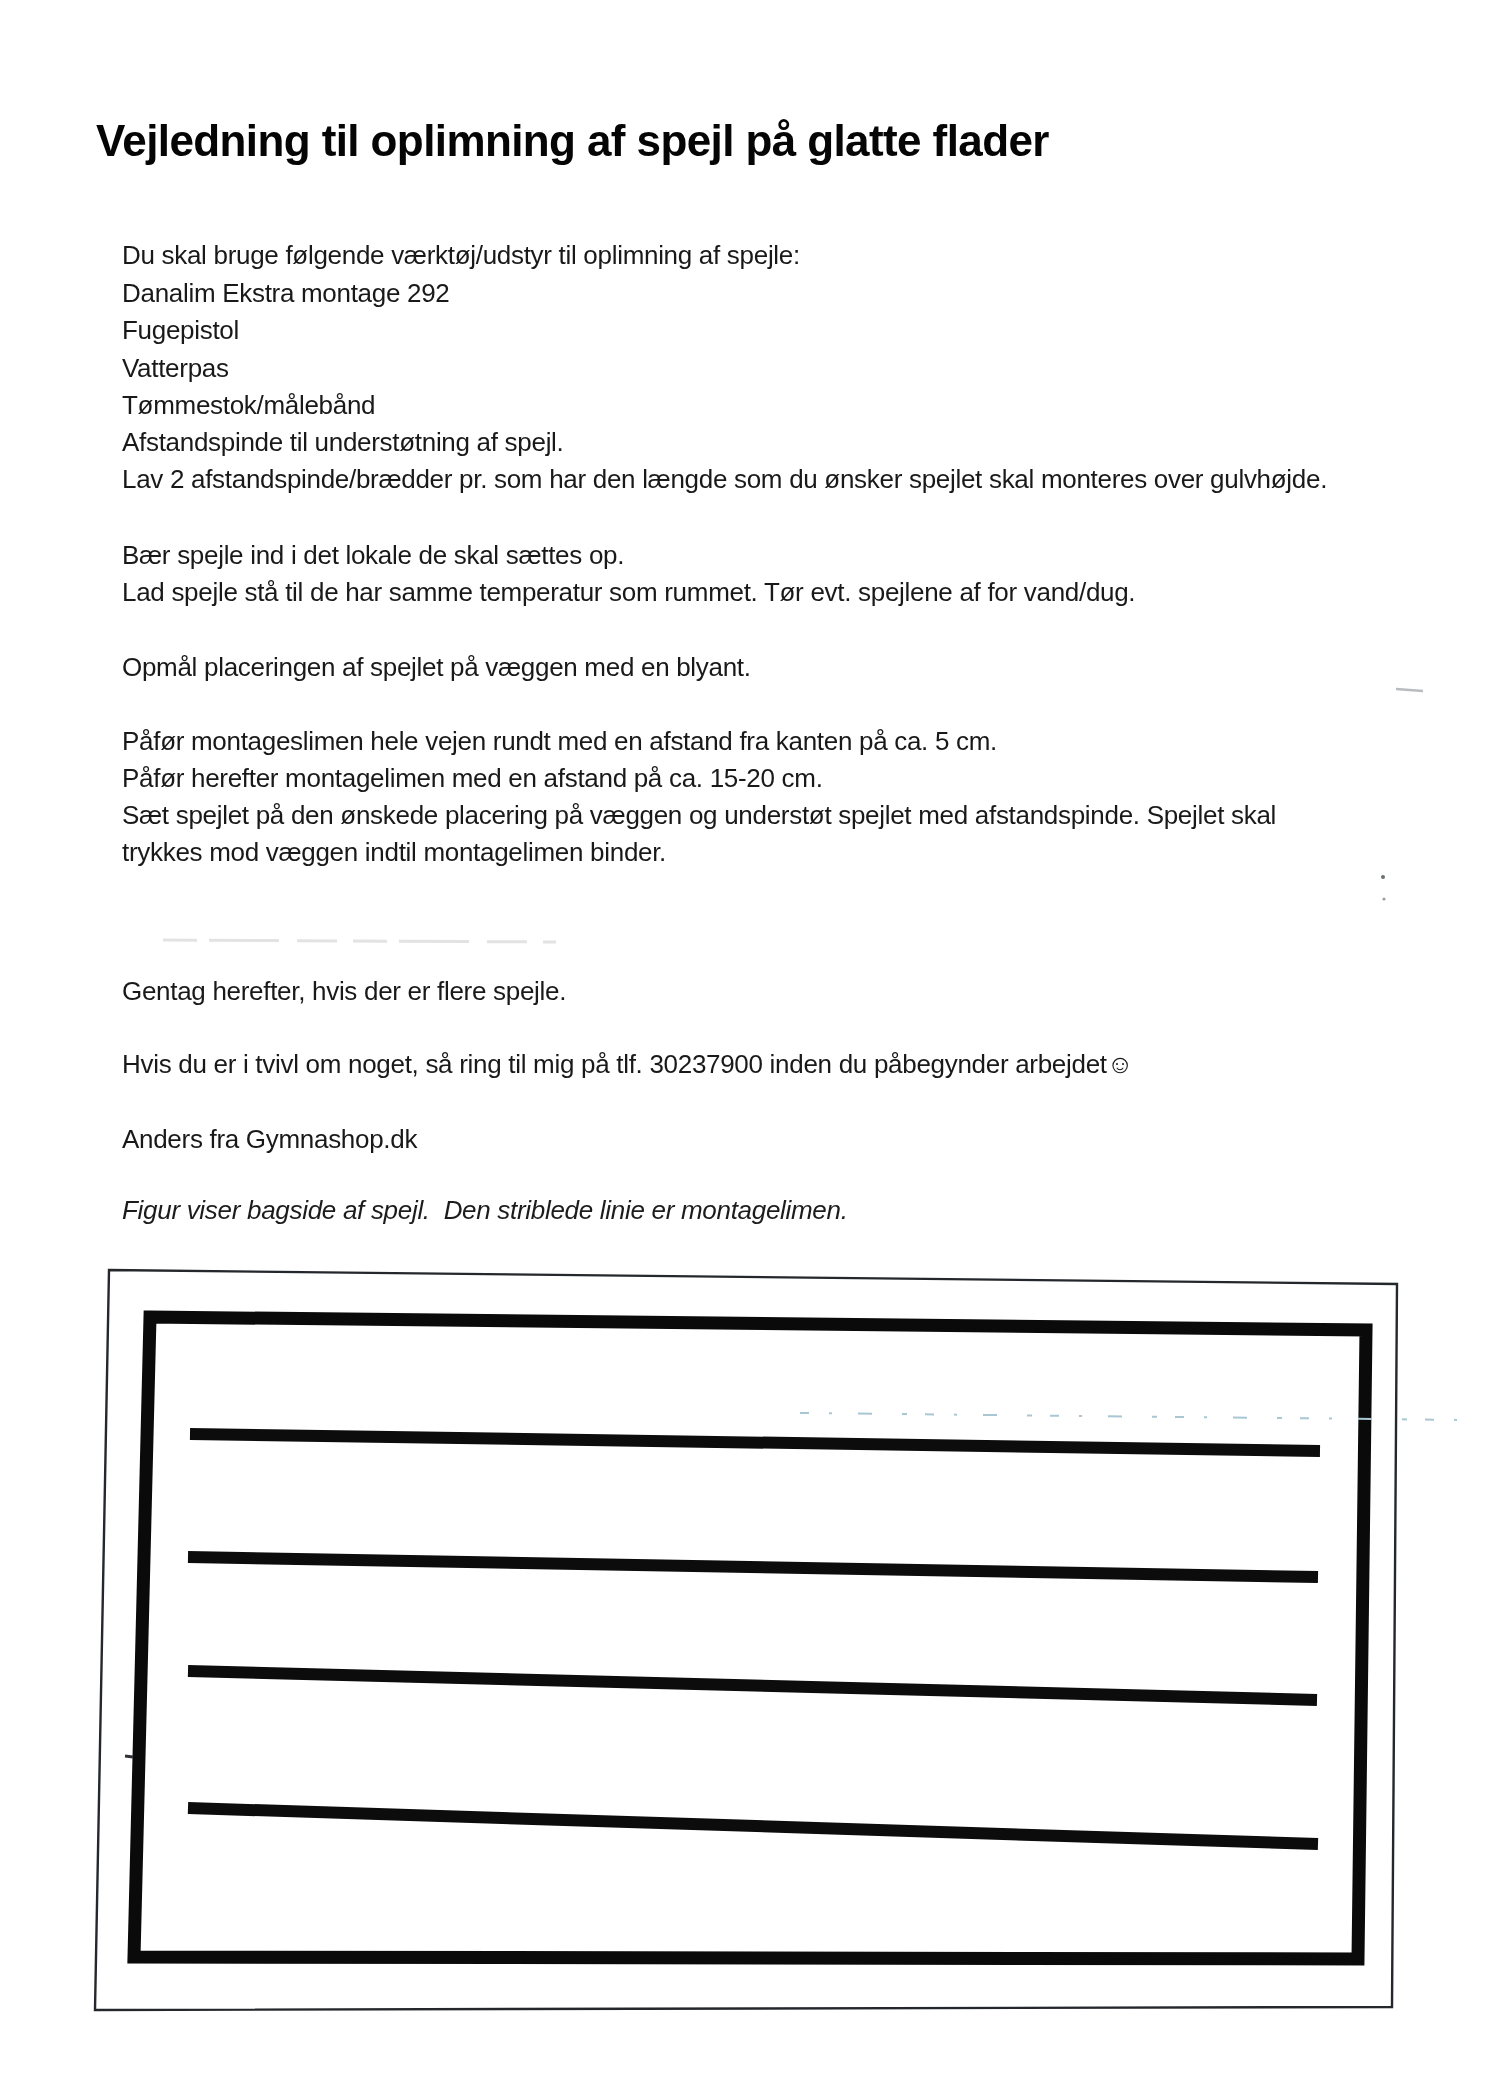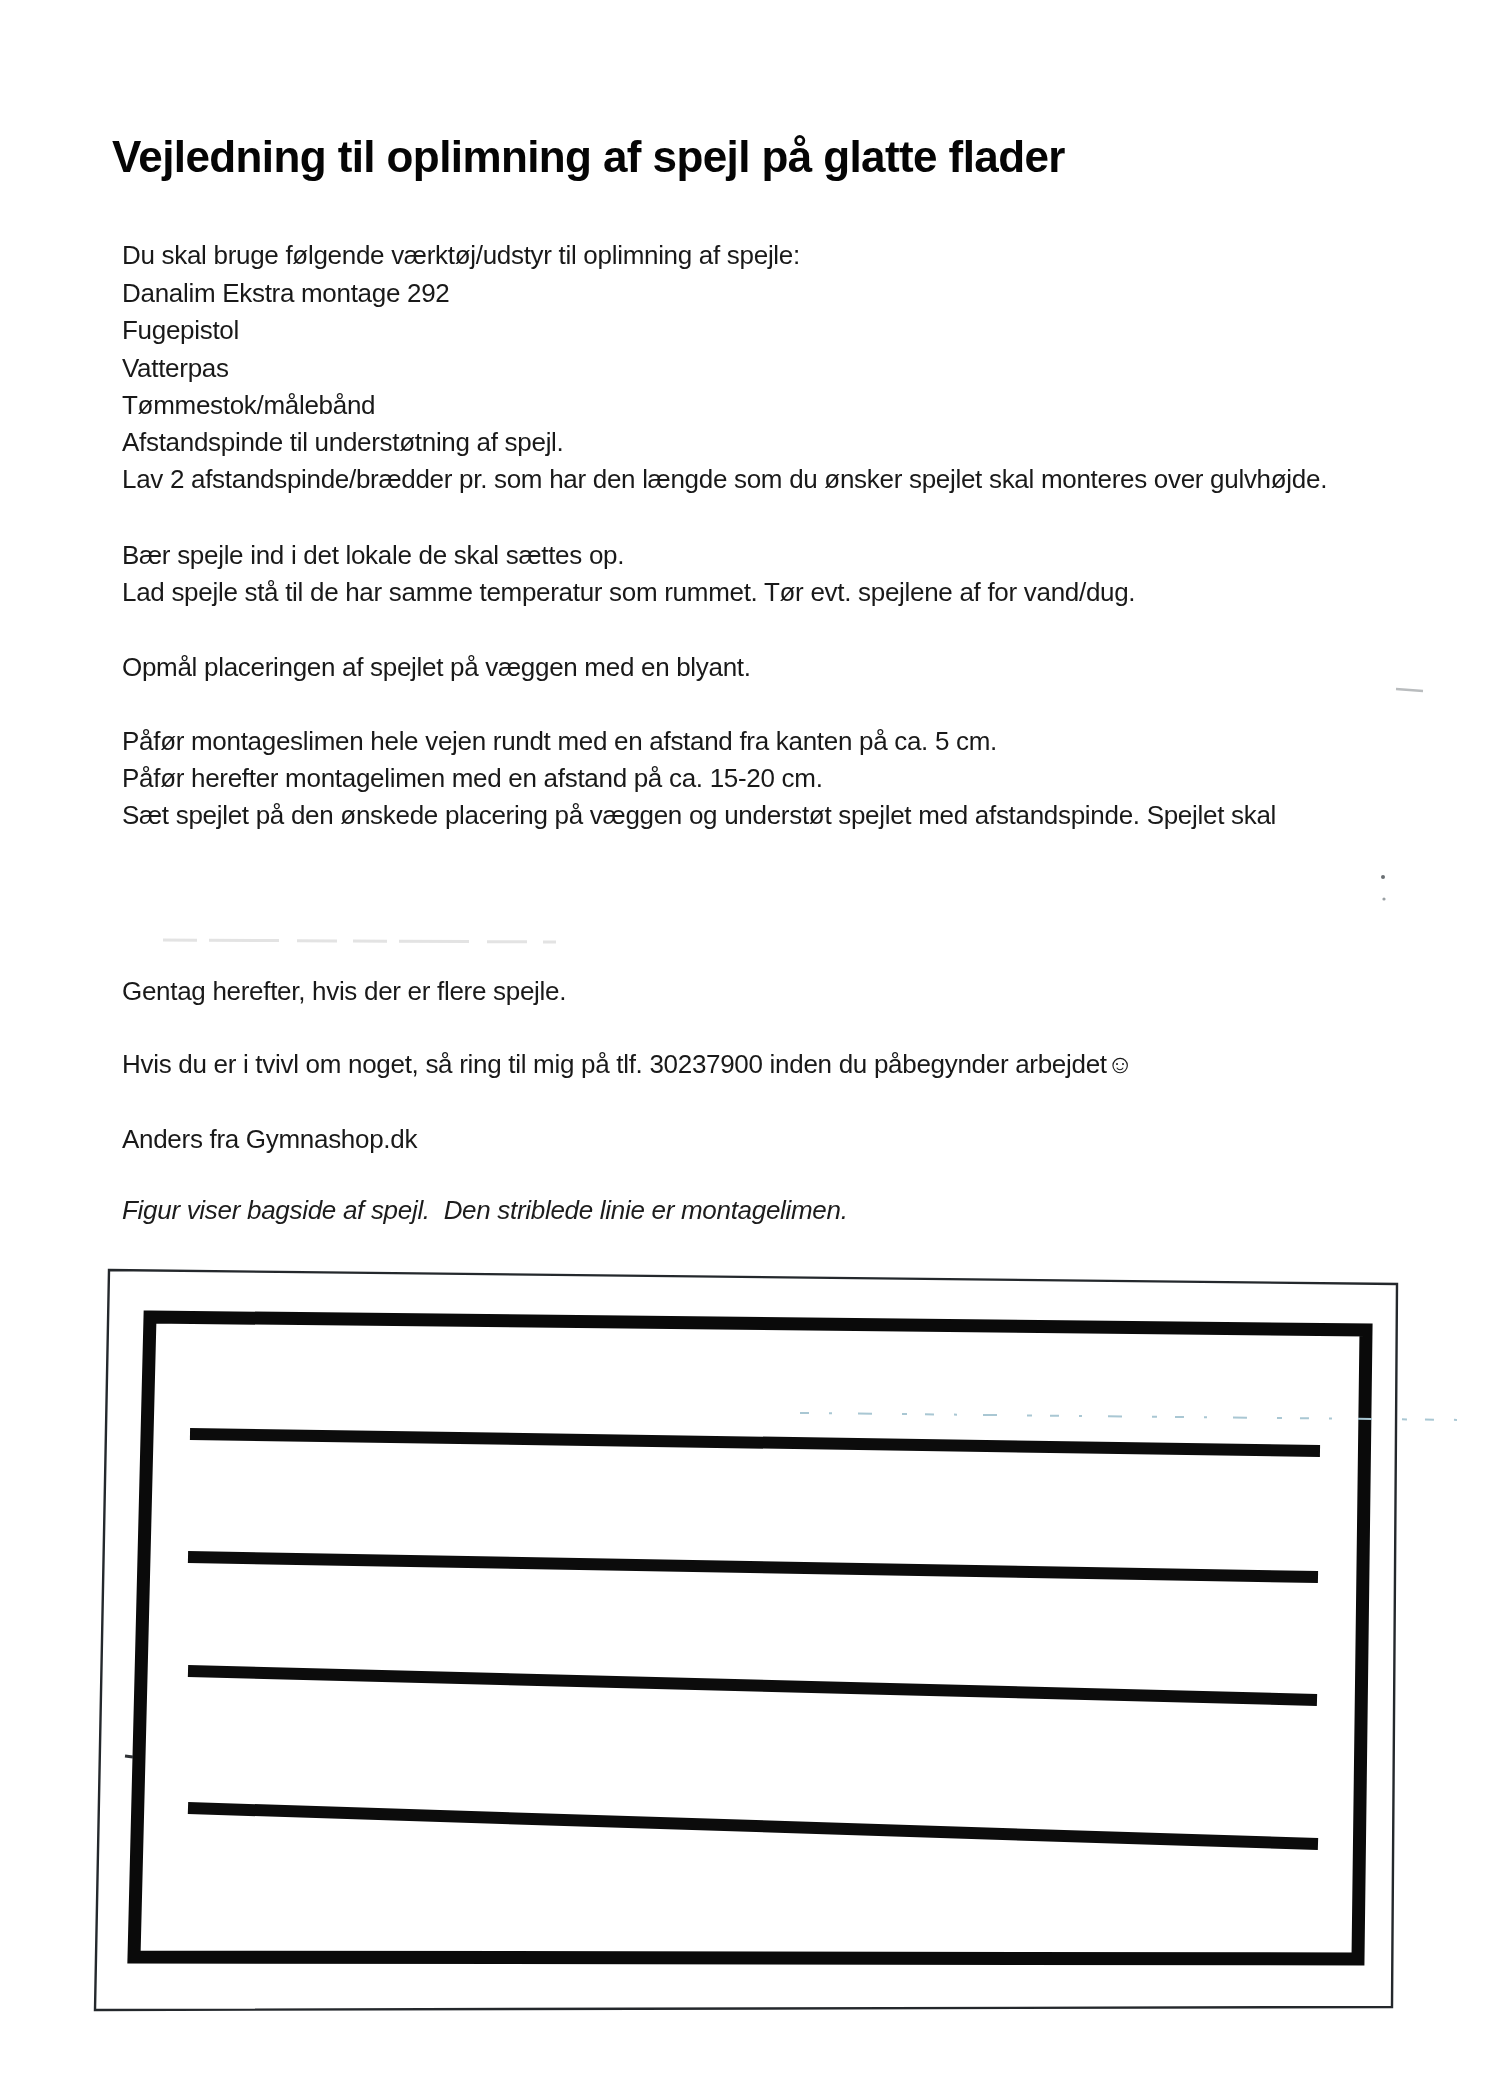--- a/index.html
+++ b/index.html
@@ -8,21 +8,21 @@
     background:#ffffff;
     font-family:"Liberation Sans","DejaVu Sans",sans-serif;
     position:relative;
     color:#161616;
   }
   .page{
     position:absolute;left:0;top:0;width:1500px;height:2087px;
     background:#ffffff;overflow:hidden;
   }
   .title{
-    position:absolute;left:96px;top:116px;margin:16px;
+    position:absolute;left:96px;top:116px;margin:0;
     font-size:44px;font-weight:700;letter-spacing:-0.6px;
     color:#050505;white-space:pre;
   }
   .ln{
     position:absolute;left:100px;
     font-size:26px;line-height:34px;letter-spacing:-0.3px;
     color:#191919;white-space:pre;margin-left:22px;
   }
   .caption{
     font-style:italic;color:#1c1c1c;text-align:center;
@@ -50,20 +50,21 @@
   <div class="ln" style="top:425px">Afstandspinde til understøtning af spejl.</div>
   <div class="ln" style="top:462px">Lav 2 afstandspinde/brædder pr. som har den længde som du ønsker spejlet skal monteres over gulvhøjde.</div>
 
   <div class="ln" style="top:538px">Bær spejle ind i det lokale de skal sættes op.</div>
   <div class="ln" style="top:575px">Lad spejle stå til de har samme temperatur som rummet. Tør evt. spejlene af for vand/dug.</div>
 
   <div class="ln" style="top:650px">Opmål placeringen af spejlet på væggen med en blyant.</div>
   <div class="ln" style="top:724px">Påfør montageslimen hele vejen rundt med en afstand fra kanten på ca. 5 cm.</div>
   <div class="ln" style="top:761px">Påfør herefter montagelimen med en afstand på ca. 15-20 cm.</div>
   <div class="ln" style="top:798px">Sæt spejlet på den ønskede placering på væggen og understøt spejlet med afstandspinde. Spejlet skal</div>
+  <div class="ln" style="top:835px">trykkes mod væggen indtil montagelimen binder.</div>
 
   <div class="ln" style="top:974px">Gentag herefter, hvis der er flere spejle.</div>
   <div class="ln" style="top:1047px">Hvis du er i tvivl om noget, så ring til mig på tlf. 30237900 inden du påbegynder arbejdet☺</div>
   <div class="ln" style="top:1122px">Anders fra Gymnashop.dk</div>
 
   <div class="ln caption" style="top:1193px">Figur viser bagside af spejl.  Den striblede linie er montagelimen.</div>
 
   <svg class="fig" viewBox="0 0 1500 2087" width="1500" height="2087">
 
     <polygon class="thin" points="109,1270 1397,1284 1392,2007 95,2010"></polygon>

